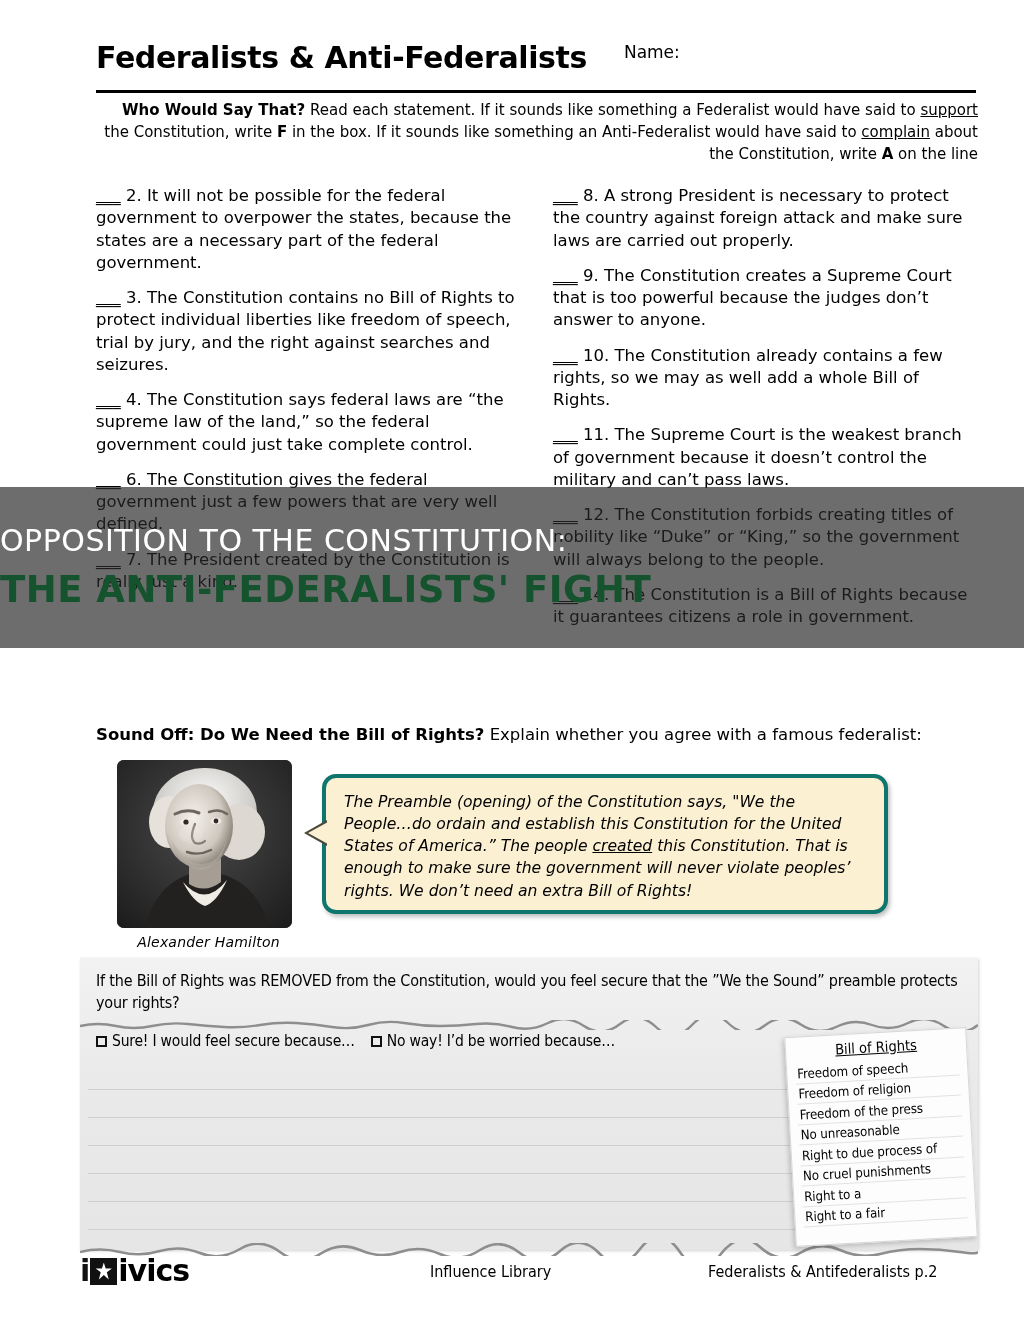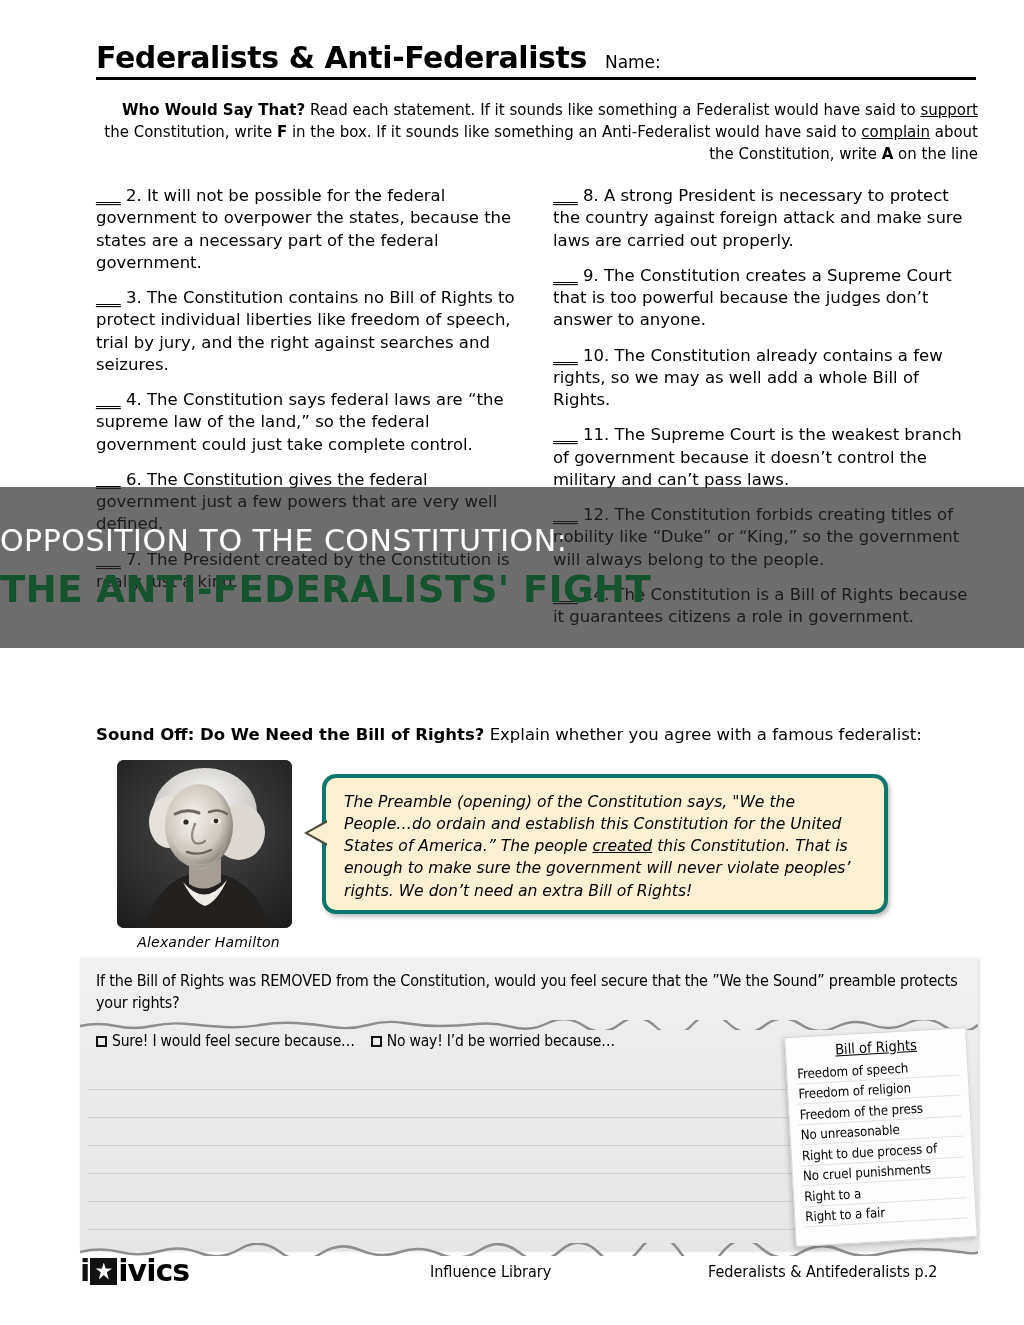--- a/index.html
+++ b/index.html
@@ -18,23 +18,24 @@
   
   .page {
     position: absolute; inset: 0;
     padding: 0;
   }
 
   
   .header {
     position: absolute;
     left: 96px; top: 42px; width: 880px;
-    display: flex; align-items: flex-end;
+    display: flex; 
     border-bottom: 3px solid #000;
-    padding-bottom: 3px;
+    padding-bottom: 16px;
+    gap: 19px;
   }
   .doc-title {
     font-size: 30px; font-weight: bold;
     letter-spacing: -0.4px;
     line-height: 1.05;
     white-space: nowrap;
   }
   .name-label {
     font-size: 17px;
     margin-left: 18px;

